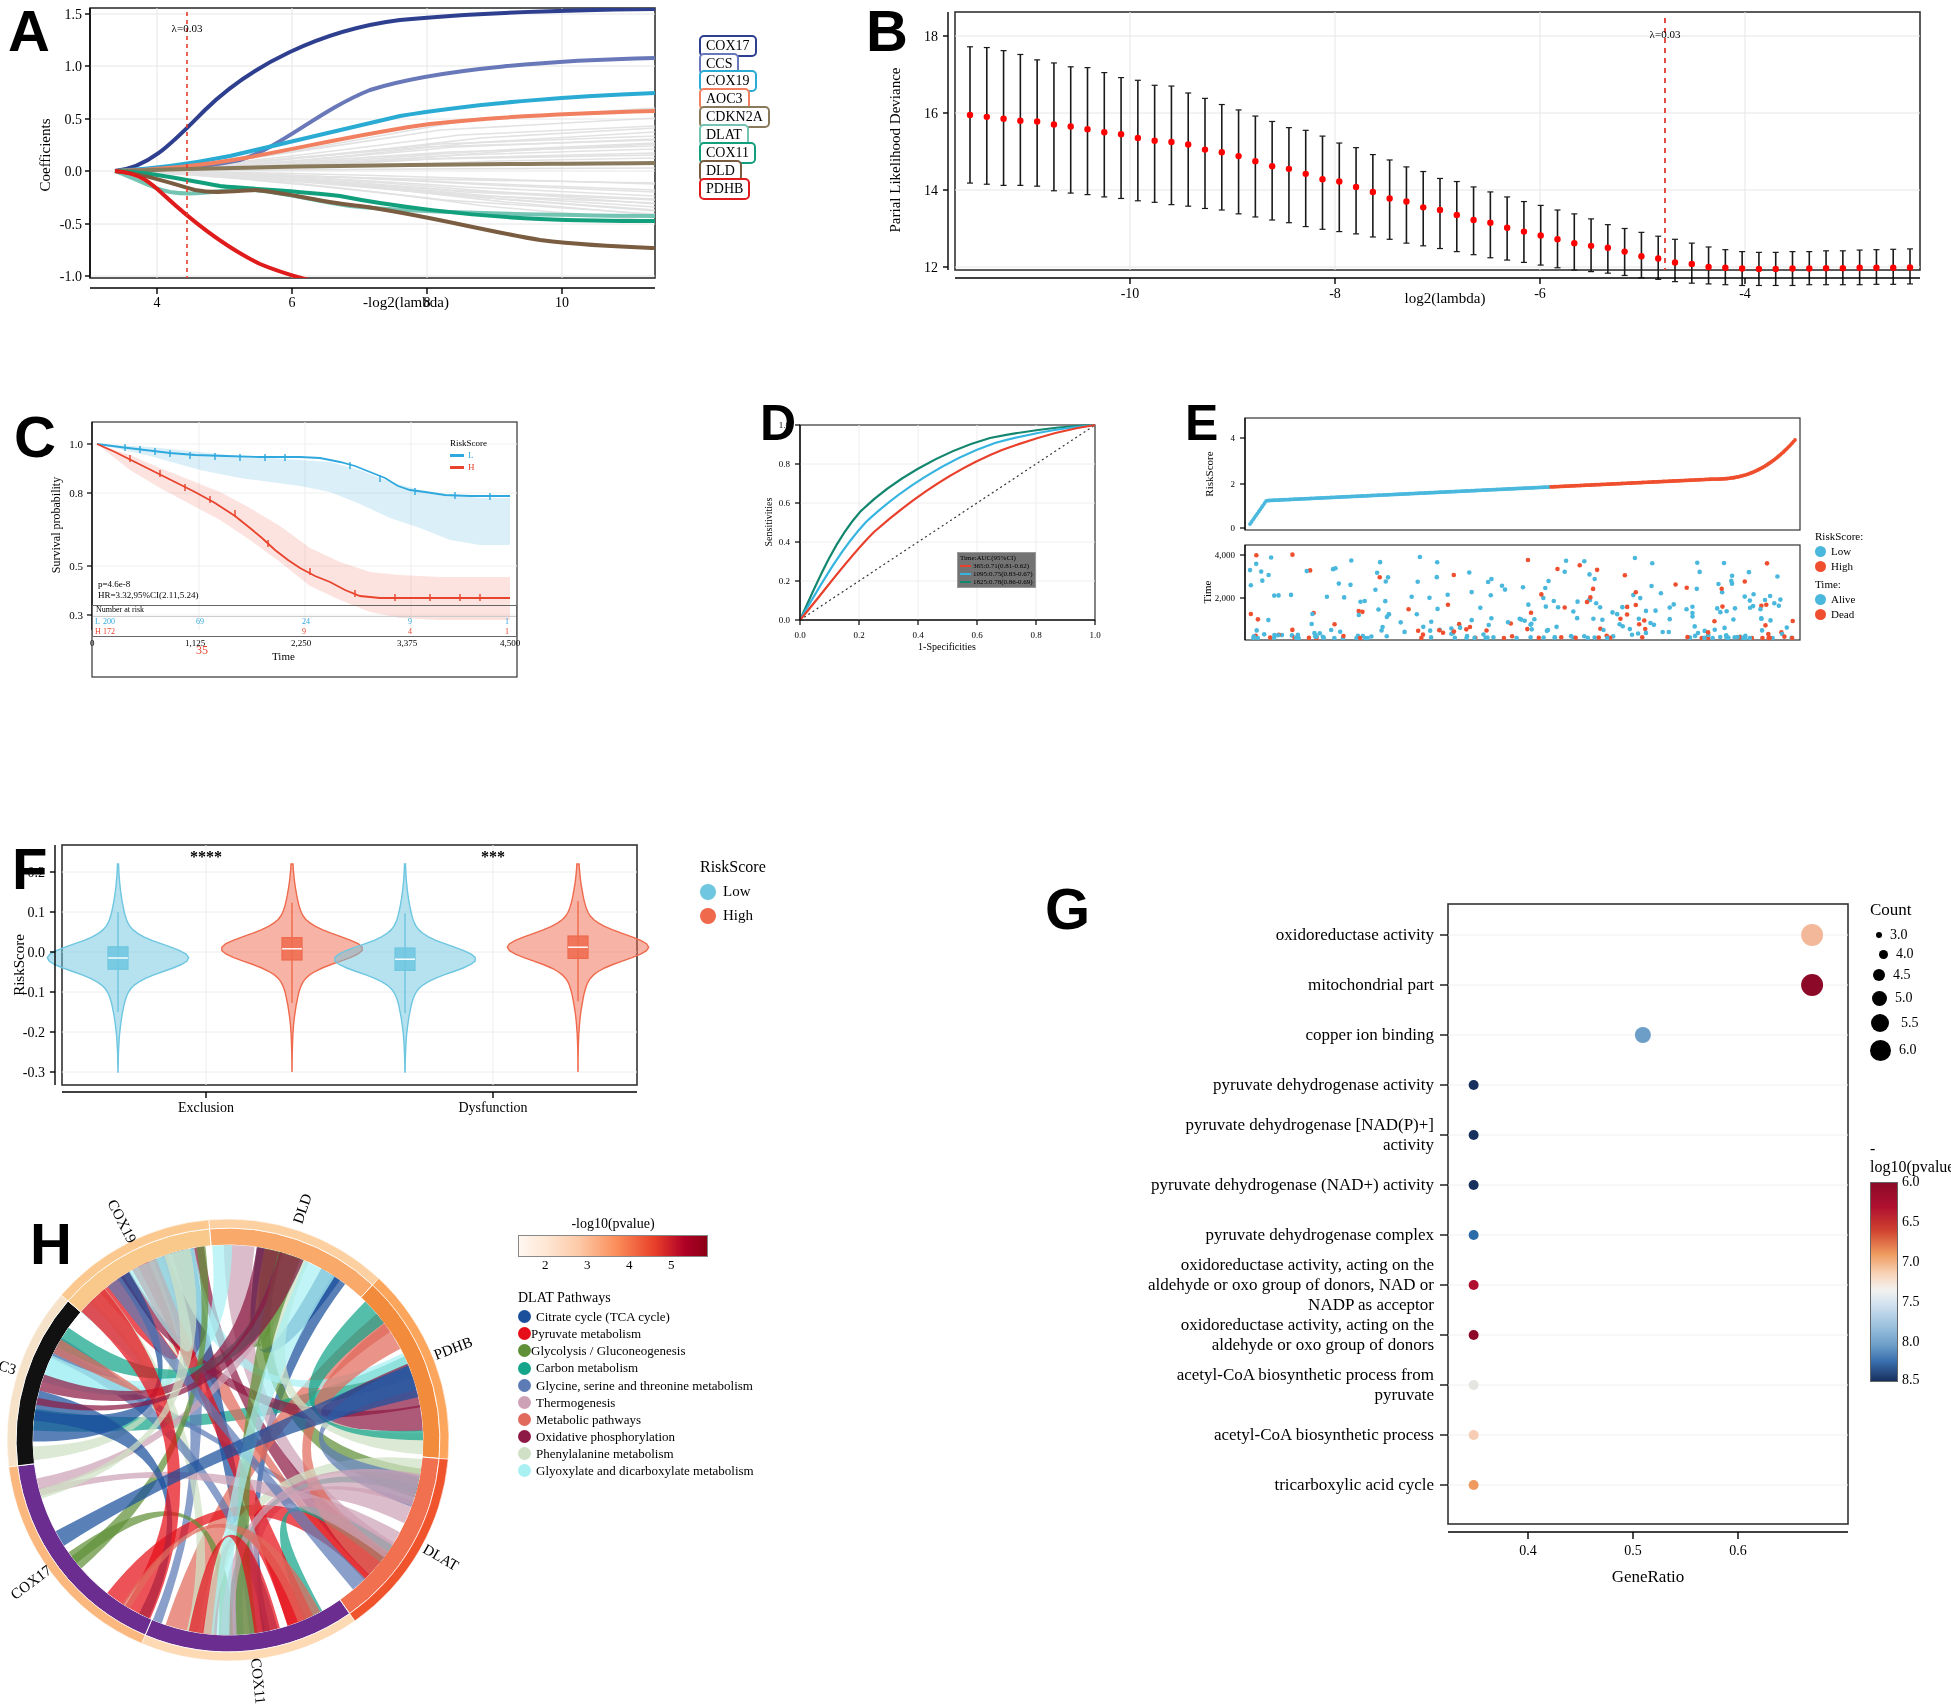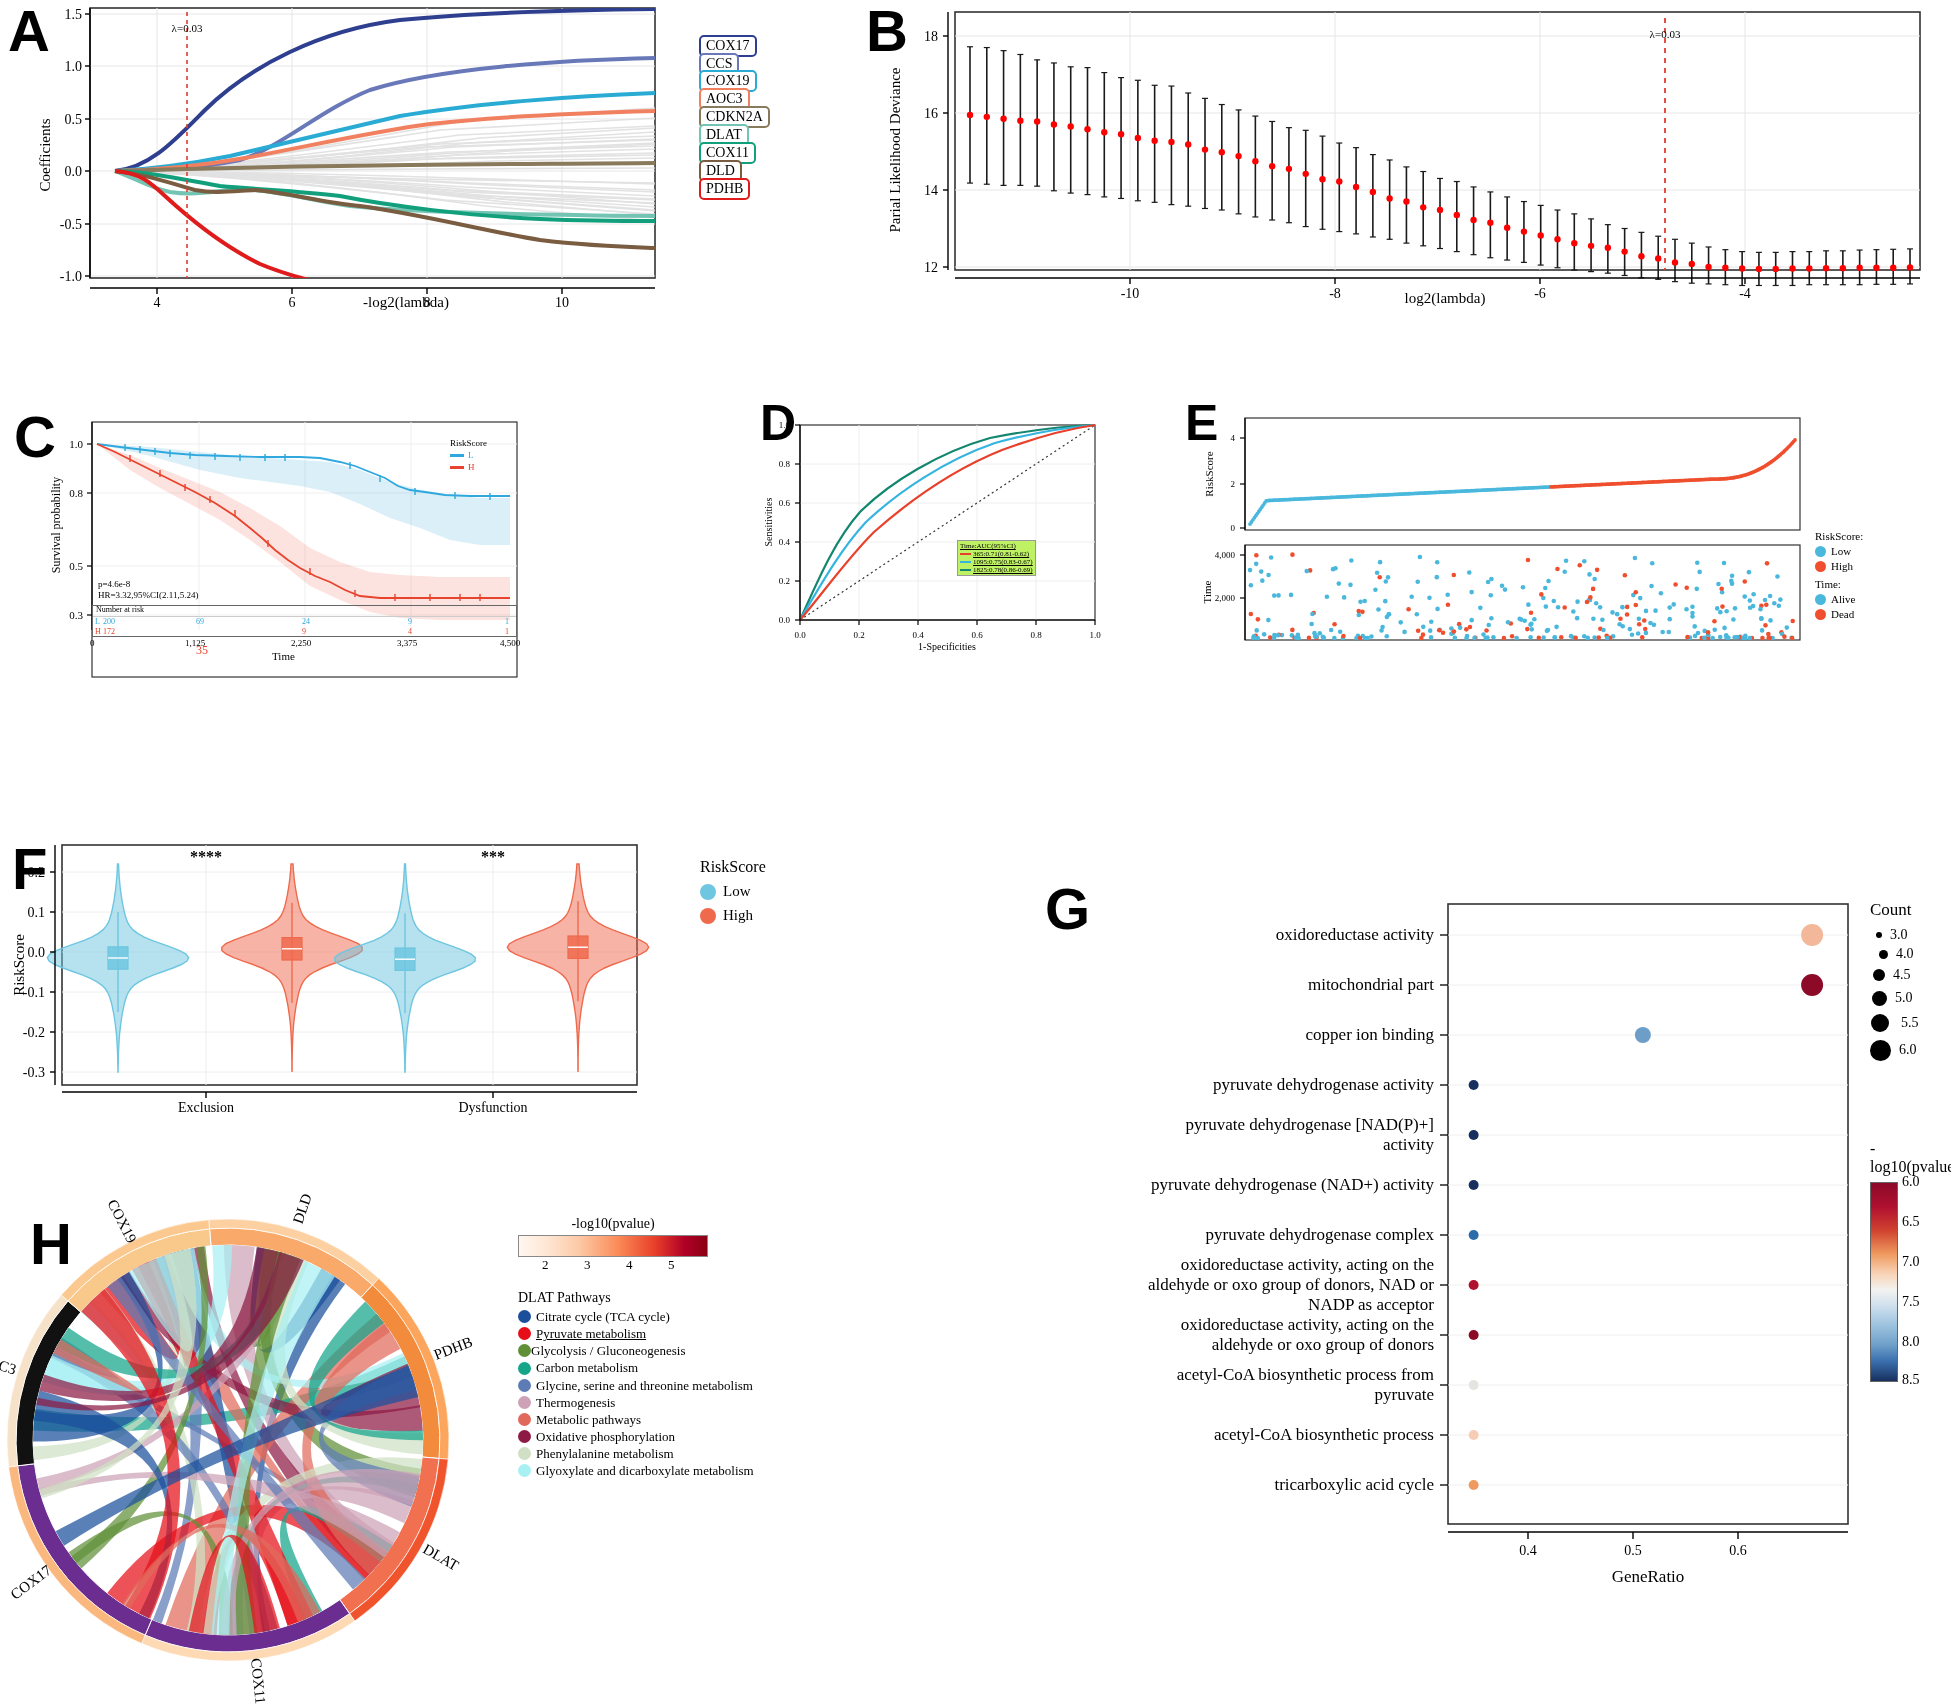--- a/index.html
+++ b/index.html
@@ -583,21 +583,21 @@
     <text class="tiny-lab" x="50" y="28" text-anchor="end">1.0</text>
     <text class="tiny-lab" x="60" y="238" text-anchor="middle">0.0</text>
     <text class="tiny-lab" x="119" y="238" text-anchor="middle">0.2</text>
     <text class="tiny-lab" x="178" y="238" text-anchor="middle">0.4</text>
     <text class="tiny-lab" x="237" y="238" text-anchor="middle">0.6</text>
     <text class="tiny-lab" x="296" y="238" text-anchor="middle">0.8</text>
     <text class="tiny-lab" x="355" y="238" text-anchor="middle">1.0</text>
     <text x="32" y="122" text-anchor="middle" transform="rotate(-90 32 122)" style="font-size:10px;">Sensitivities</text>
     <text x="207" y="250" text-anchor="middle" style="font-size:10px;">1-Specificities</text>
   </svg>
-  <div style="position:absolute; left:217px; top:140px; border:1px solid #999; padding:1px 2px; background:#bef264;text-decoration:underline;">
+  <div style="position:absolute; left:217px; top:152px; border:1px solid #999; padding:1px 2px; background:#737373;">
     <div style="font-size:7px;">Time:AUC(95%CI)</div>
     <div style="display:flex;align-items:center;gap:2px;">
       <span style="width:11px;height:2px;background:#e8402a;display:inline-block;"></span>
       <span style="font-size:7px;">365:0.71(0.81-0.62)</span>
     </div>
     <div style="display:flex;align-items:center;gap:2px;">
       <span style="width:11px;height:2px;background:#35b4e0;display:inline-block;"></span>
       <span style="font-size:7px;">1095:0.75(0.83-0.67)</span>
     </div>
     <div style="display:flex;align-items:center;gap:2px;">
@@ -1634,21 +1634,21 @@
     </div>
   </div>
 
   <div style="position:absolute; left:518px; top:100px;">
     <div style="font-size:14px; margin-bottom:2px;">DLAT Pathways</div>
     <div id="keggList">
         <div style="display: flex; align-items: center; gap: 5px; line-height: 1.32;">
           <span style="width: 13px; height: 13px; border-radius: 50%; background: rgb(27, 79, 156); display: inline-block; flex: 0 0 auto;"></span>
           <span style="font-size: 13px;">Citrate cycle (TCA cycle)</span>
         </div>
-        <div style="display: flex; align-items: center; gap: 5px; line-height: 1.32; text-decoration: underline;">
+        <div style="display: flex; align-items: center; line-height: 1.32;">
           <span style="width: 13px; height: 13px; border-radius: 50%; background: rgb(230, 15, 25); display: inline-block; flex: 0 0 auto;"></span>
           <span style="font-size: 13px;">Pyruvate metabolism</span>
         </div>
         <div style="display: flex; align-items: center; gap: 0; line-height: 1.32;">
           <span style="width: 13px; height: 13px; border-radius: 50%; background: rgb(95, 144, 56); display: inline-block; flex: 0 0 auto;"></span>
           <span style="font-size: 13px;">Glycolysis / Gluconeogenesis</span>
         </div>
         <div style="display: flex; align-items: center; gap: 5px; line-height: 1.32;">
           <span style="width: 13px; height: 13px; border-radius: 50%; background: rgb(20, 165, 138); display: inline-block; flex: 0 0 auto;"></span>
           <span style="font-size: 13px;">Carbon metabolism</span>

